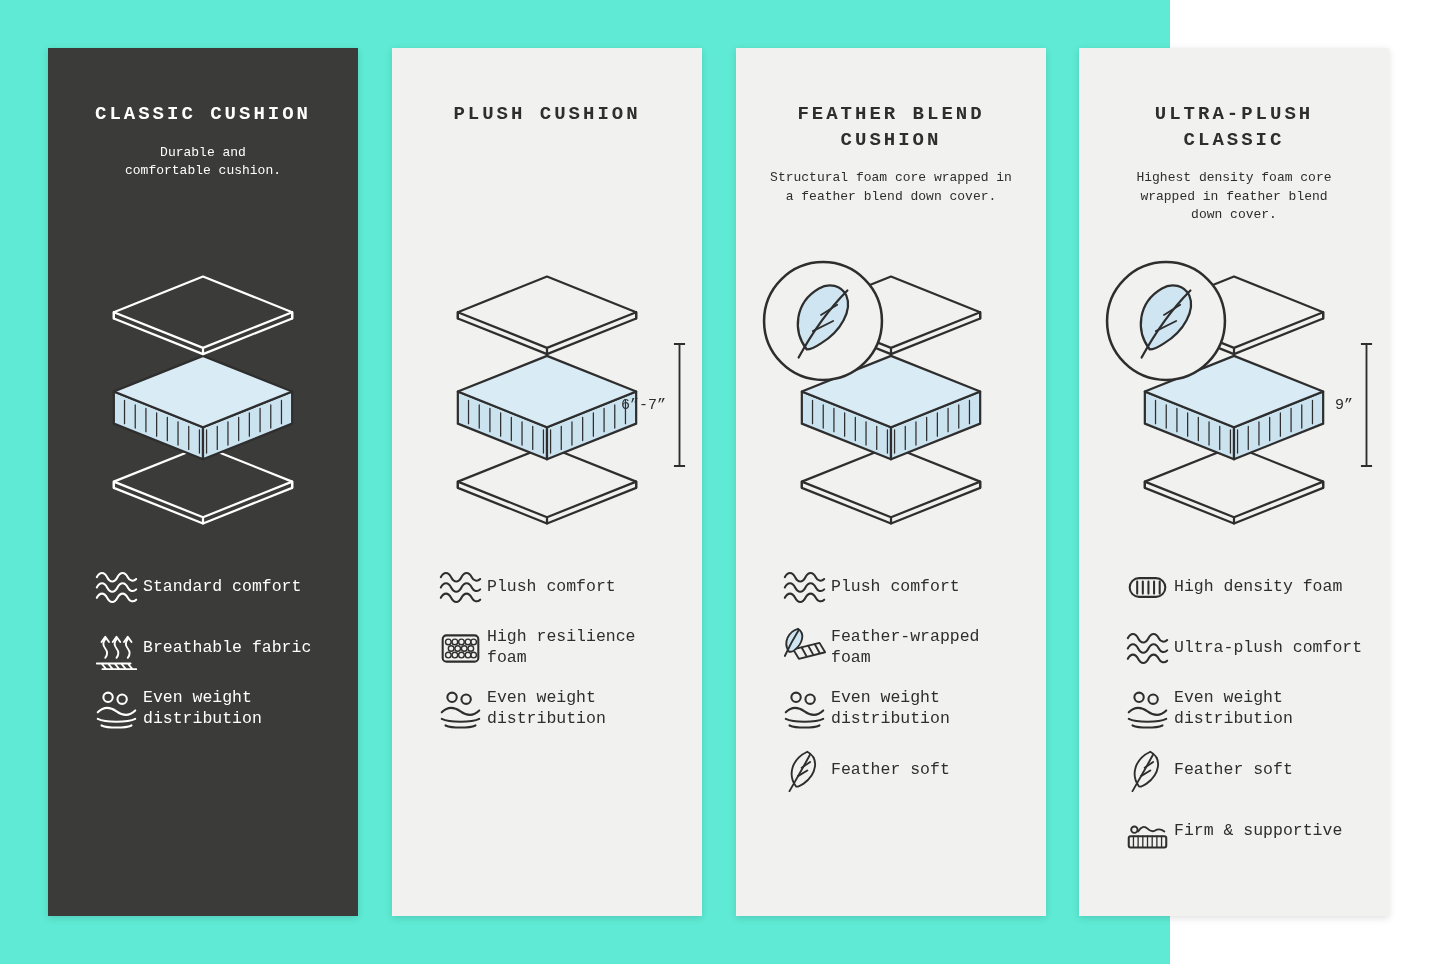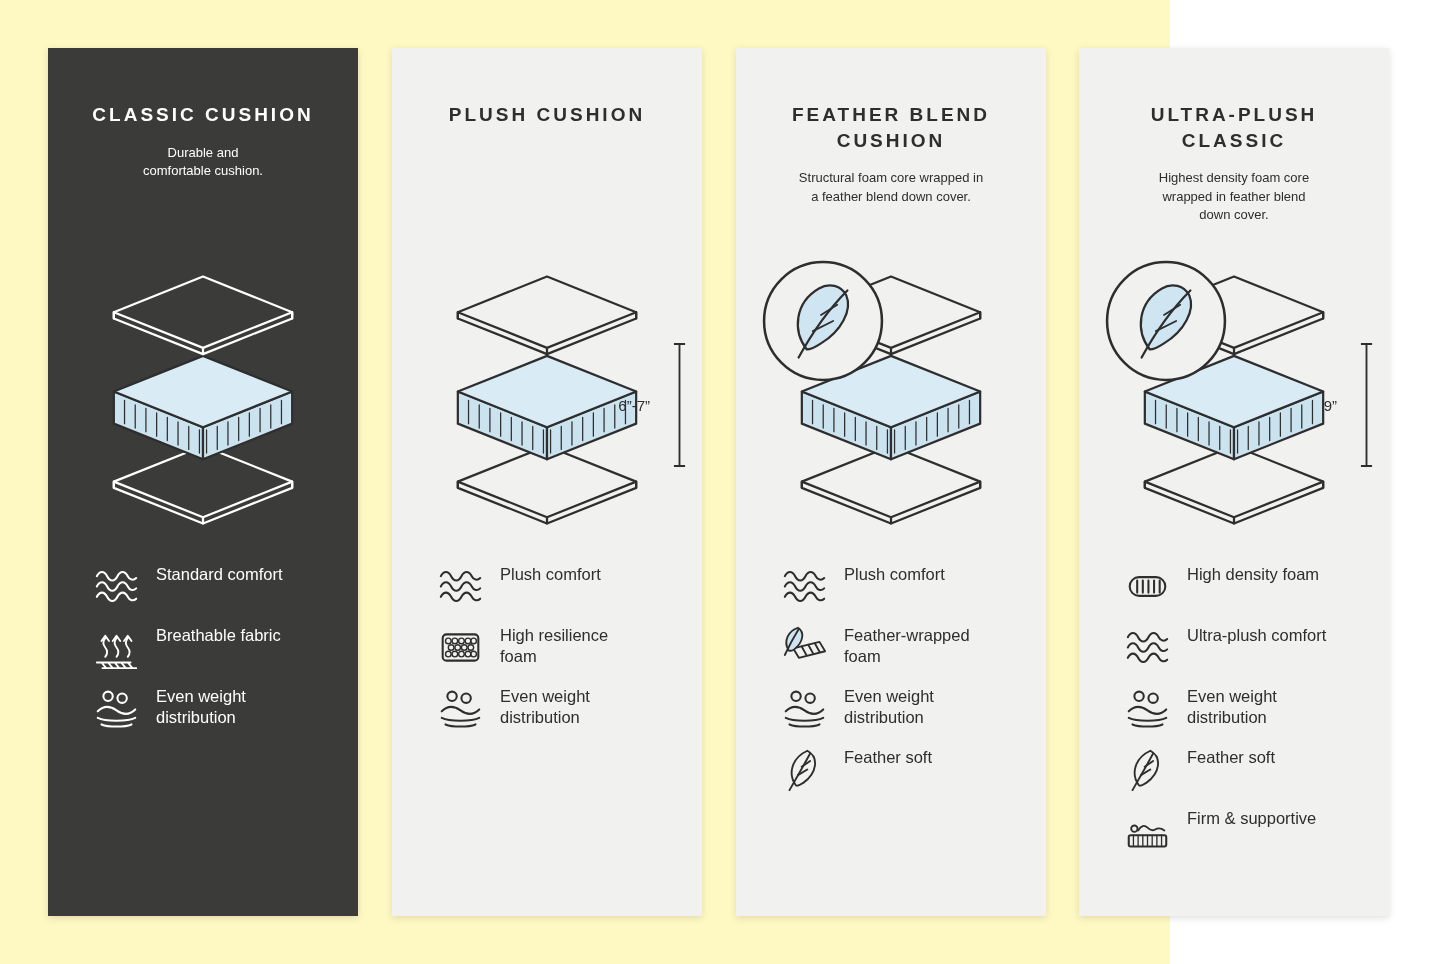--- a/index.html
+++ b/index.html
@@ -4,21 +4,21 @@
 <style>
   * { margin:0; padding:0; box-sizing:border-box; }
   html,body { background:#ffffff; }
   body {
     width:1445px; height:964px;
     font-family:"Liberation Sans", sans-serif;
     color:#2e2e2e;
     position:relative;
     overflow:hidden;
   }
-  .board { position:relative; width:1170px; height:964px; background:#fef9c3; }
+  .board { position:relative; width:1170px; height:964px; background:#5eead4;font-family:Liberation Mono, monospace; }
 
   .panel {
     position:absolute; top:48px; width:310px; height:868px;
     background:var(--panel-bg); color:var(--ink);
     box-shadow:0 2px 7px rgba(0,0,0,.13);
     display:flex; flex-direction:column; align-items:center;
   }
   .panel.light { --panel-bg:#f1f1f0; --ink:#2e2e2e; }
   .panel.dark  { --panel-bg:#3b3b39; --ink:#ffffff; }
   #p1{left:48px} #p2{left:392px} #p3{left:736px} #p4{left:1079px}
@@ -28,27 +28,27 @@
   .title { font-size:19px; font-weight:700; letter-spacing:3px;
            text-align:center; line-height:1.35; white-space:pre-line; }
   .desc  { margin-top:16px; font-size:13px; line-height:1.42;
            text-align:center; white-space:pre-line; padding:0 22px; }
 
   .diagram { position:relative; width:100%; height:300px;
              display:flex; align-items:center; justify-content:center; }
   .cushion { width:214px; height:268px; color:var(--ink); }
   .badge   { position:absolute; left:24px; top:12px; width:126px; height:126px; color:var(--ink); }
   .measure { position:absolute; right:16px; top:96px; height:126px;
-             display:flex; align-items:center; gap:23px; }
+             display:flex; align-items:center; gap:7px; }
   .mlabel  { font-size:15px; white-space:nowrap; }
   .mline   { width:13px; height:126px; color:var(--ink); }
 
   .features { list-style:none; width:100%; padding:18px 16px 0 46px;
               display:flex; flex-direction:column; gap:15px; }
-  .feature  { display:flex; align-items:flex-start; gap:17px; min-height:46px; }
+  .feature  { display:flex; align-items:center; gap:4px; min-height:46px; }
   .ficon    { width:45px; height:45px; flex:0 0 45px; color:var(--ink); }
   .flabel   { font-size:16.5px; line-height:1.27; white-space:pre-line; }
 </style>
 </head>
 <body>
 
 <svg width="0" height="0" style="position:absolute" aria-hidden="true">
 <defs>
   <symbol id="sym-cushion" viewBox="0 0 240 300">
     <g stroke-linejoin="round" stroke-linecap="round">

